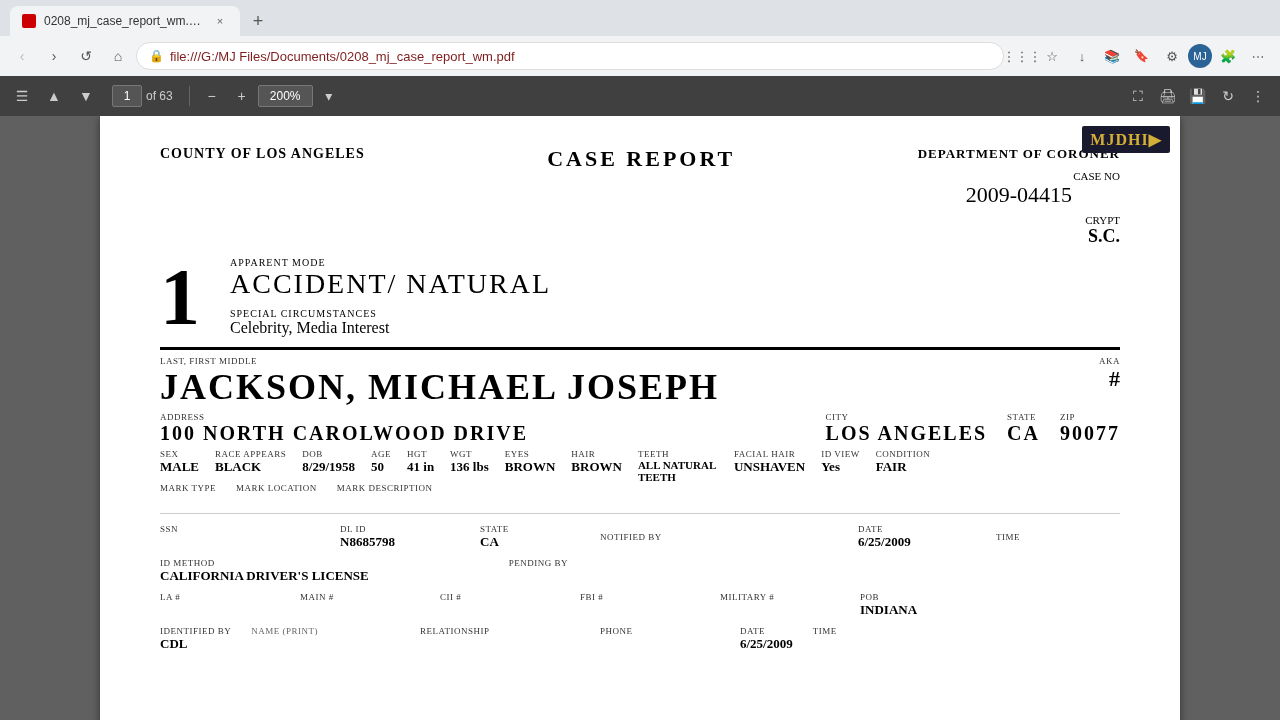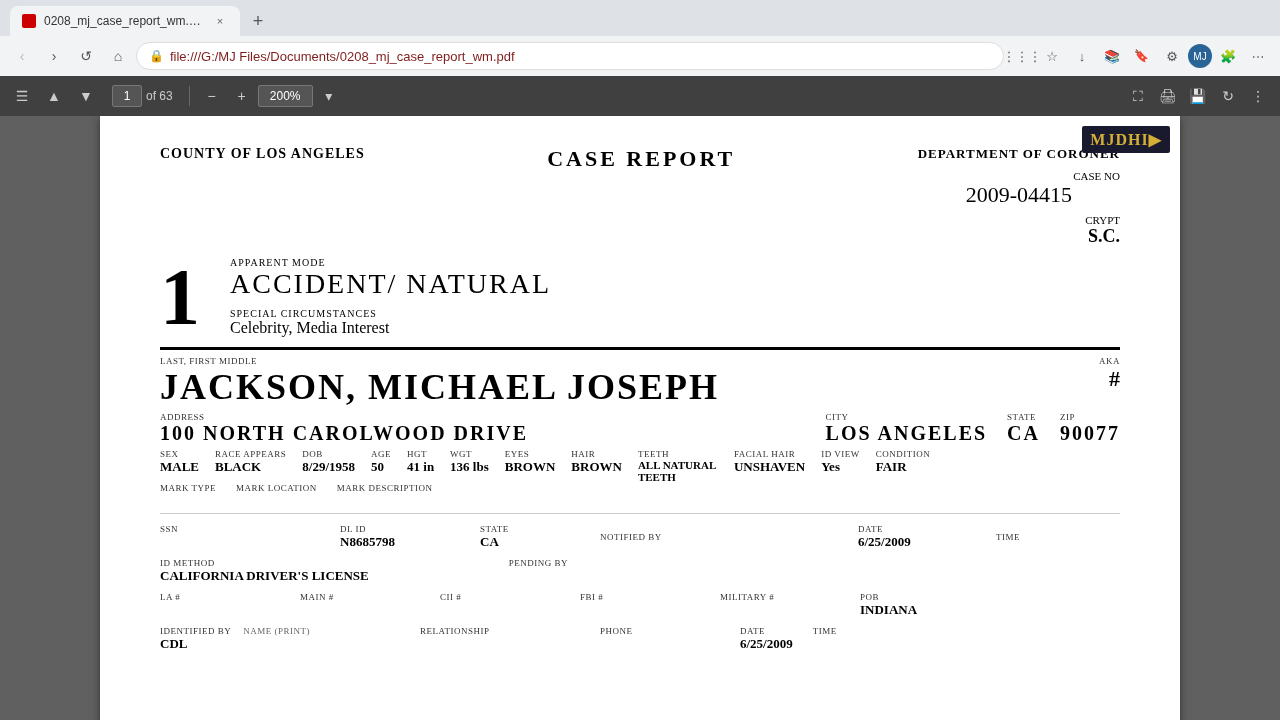--- a/index.html
+++ b/index.html
@@ -509,21 +509,21 @@
           <div class="field-label">MILITARY #</div>
         </div>
         <div>
           <div class="field-label">POB</div>
           <div class="field-value-sm">INDIANA</div>
         </div>
       </div>
 
       <div class="id-row">
         <div style="min-width:200px; position:relative;">
-          <div class="field-label" style="display:flex; gap:12px;">
+          <div class="field-label" style="display:flex; gap:20px;">
             <span>IDENTIFIED BY</span>
             <span style="color:#666;">NAME (PRINT)</span>
           </div>
           <div class="field-value-sm">CDL</div>
         </div>
         <div style="min-width:160px; margin-left:40px;">
           <div class="field-label">RELATIONSHIP</div>
         </div>
         <div style="min-width:120px;">
           <div class="field-label">PHONE</div>

